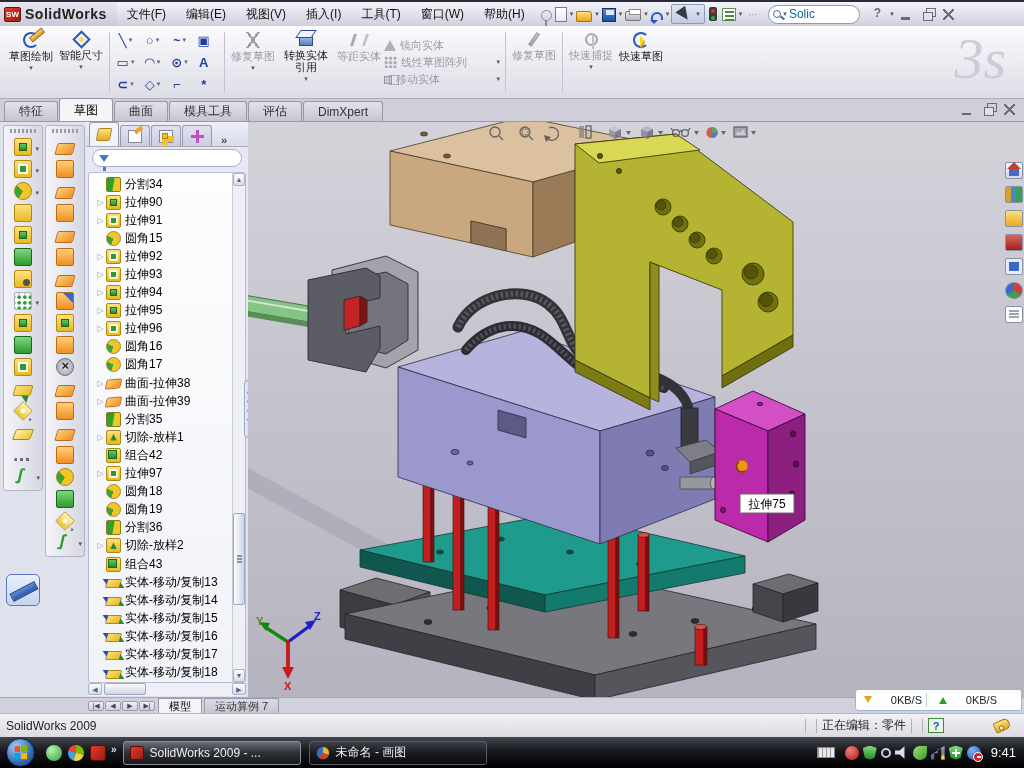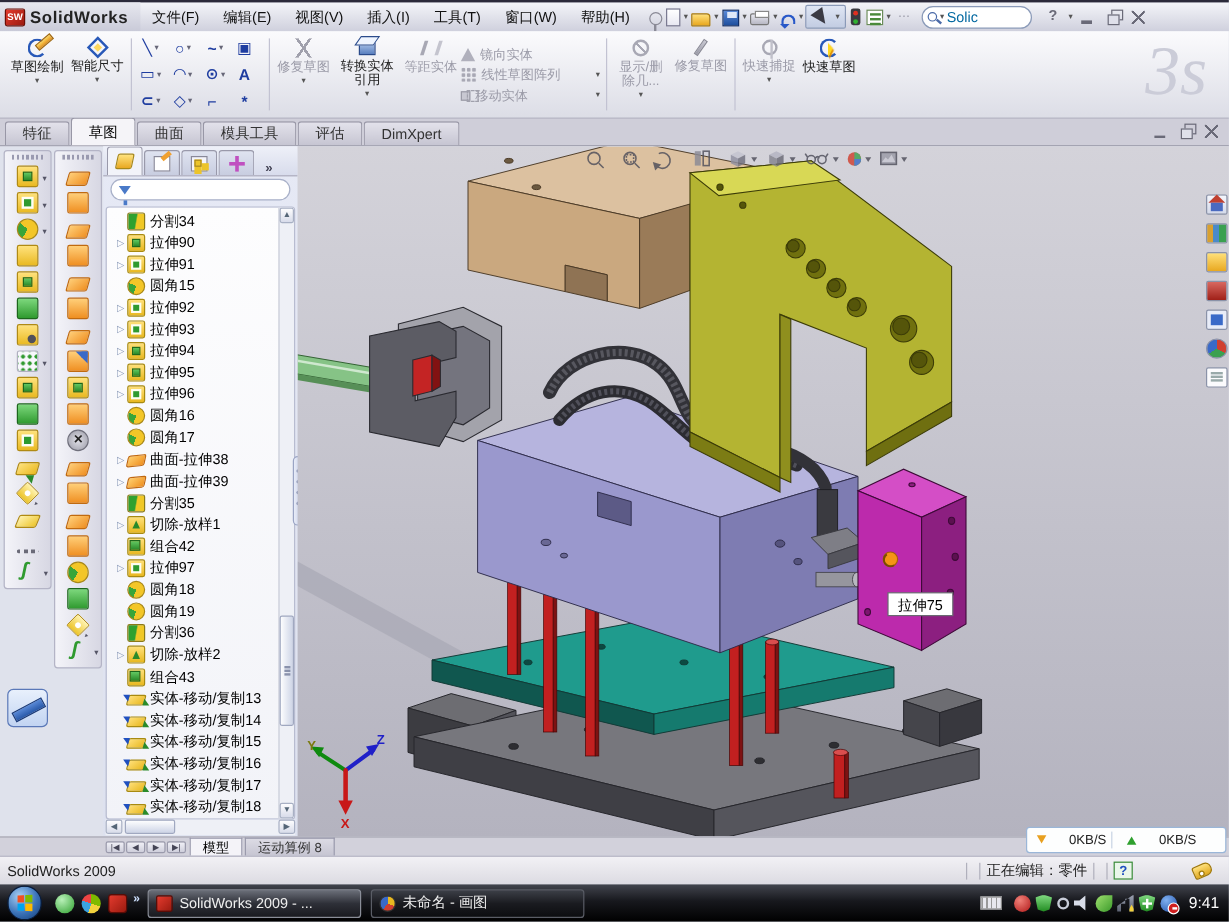--- a/index.html
+++ b/index.html
@@ -360,25 +360,20 @@
       <span class="caret" style="margin-left:auto">▾</span>
     </div>
     <div class="row">
       <span class="mini mi-sq"></span>
       <span>移动实体</span>
       <span class="caret" style="margin-left:auto">▾</span>
     </div>
   </div>
   <div class="vsep"></div>
   <div class="cbtn dis">
-    <span class="ci ci-disp"></span>
-    <span>显示/删除几...</span>
-    <span class="caret">▾</span>
-  </div>
-  <div class="cbtn dis">
     <span class="ci ci-rep"></span>
     <span>修复草图</span>
   </div>
   <div class="vsep"></div>
   <div class="cbtn dis">
     <span class="ci ci-snapq"></span>
     <span>快速捕捉</span>
     <span class="caret">▾</span>
   </div>
   <div class="cbtn">
@@ -1038,21 +1033,21 @@
       <span class="navb">◀</span>
       <span class="navb">▶</span>
       <span class="navb">▶|</span>
     </div>
   <div style="display:flex">
 
   <div class="dtab on">
         <span>模型</span>
       </div>
       <div class="dtab">
-        <span>运动算例 8</span>
+        <span>运动算例 7</span>
       </div>
     </div>
 </div>
 
 <div id="statusbar">
   <span>SolidWorks 2009</span>
   <span style="flex:1"></span>
   <span class="ssep"></span>
   <span class="ssep"></span>
   <span>正在编辑：零件</span>

